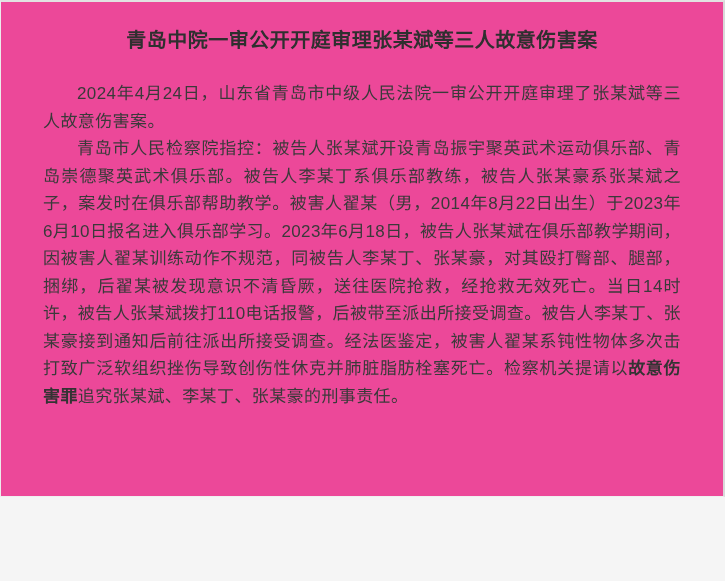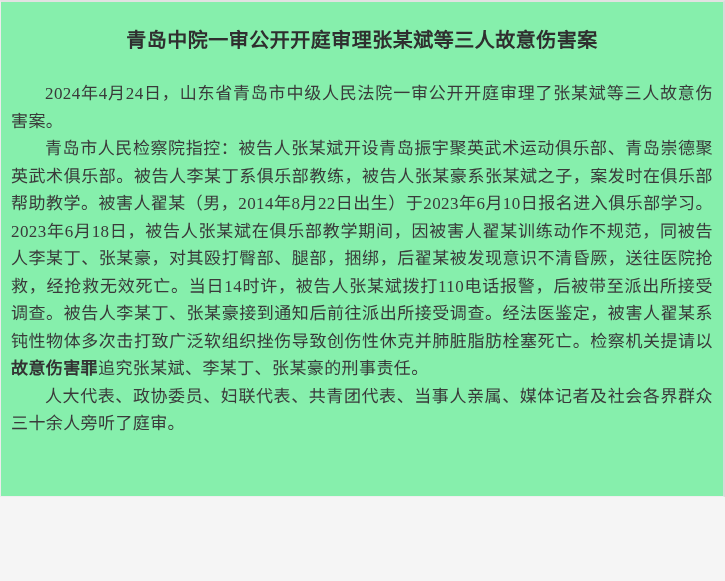--- a/index.html
+++ b/index.html
@@ -5,39 +5,39 @@
   html, body {
     margin: 0;
     padding: 0;
     background: #f5f5f5;
   }
   .page {
     position: relative;
     width: 725px;
     height: 497px;
     box-sizing: border-box;
-    background: #86efac;
+    background: #ec4899;
     border-top: 2px solid #e2e2e2;
     border-left: 1px solid #ececec;
     border-right: 2px solid #d9d9d9;
     border-bottom: 1px solid #efefef;
     overflow: hidden;
-    font-family: Liberation Serif, serif;
+    font-family: Liberation Sans, sans-serif;
   }
   .title {
     margin: 24px 20px 26px 20px;
     font-size: 20px;
     line-height: 28px;
     font-weight: bold;
     text-align: center;
     color: #2f2f2f;
     letter-spacing: 0.5px;
   }
   .body-text p {
-    margin: 0 10px;
+    margin: 0 42px;
     font-size: 17px;
     line-height: 27.5px;
     color: #3a3a3a;
     text-indent: 2em;
     text-align: justify;
     letter-spacing: 0.4px;
   }
   .body-text strong {
     font-weight: bold;
     color: #333333;
@@ -48,15 +48,14 @@
 
 <div class="page">
   <h1 class="title">青岛中院一审公开开庭审理张某斌等三人故意伤害案</h1>
 
   <div class="body-text">
     <p><span>2024年4月24日，山东省青岛市中级人民法院一审公开开庭审理了张某斌等三人故意伤害案。</span></p>
 
     <p><span>青岛市人民检察院指控：被告人张某斌开设青岛振宇聚英武术运动俱乐部、青岛崇德聚英武术俱乐部。被告人李某丁系俱乐部教练，被告人张某豪系张某斌之子，案发时在俱乐部帮助教学。被害人翟某（男，2014年8月22日出生）于2023年6月10日报名进入俱乐部学习。2023年6月18日，被告人张某斌在俱乐部教学期间，因被害人翟某训练动作不规范，同被告人李某丁、张某豪，对其殴打臀部、腿部，捆绑，后翟某被发现意识不清昏厥，送往医院抢救，经抢救无效死亡。当日14时许，被告人张某斌拨打110电话报警，后被带至派出所接受调查。被告人李某丁、张某豪接到通知后前往派出所接受调查。经法医鉴定，被害人翟某系钝性物体多次击打致广泛软组织挫伤导致创伤性休克并肺脏脂肪栓塞死亡。检察机关提请以</span><strong>故意伤害罪</strong><span>追究张某斌、李某丁、张某豪的刑事责任。</span></p>
 
 
-    <p><span>人大代表、政协委员、妇联代表、共青团代表、当事人亲属、媒体记者及社会各界群众三十余人旁听了庭审。</span></p>
   </div>
 </div>
 
 </body></html>

